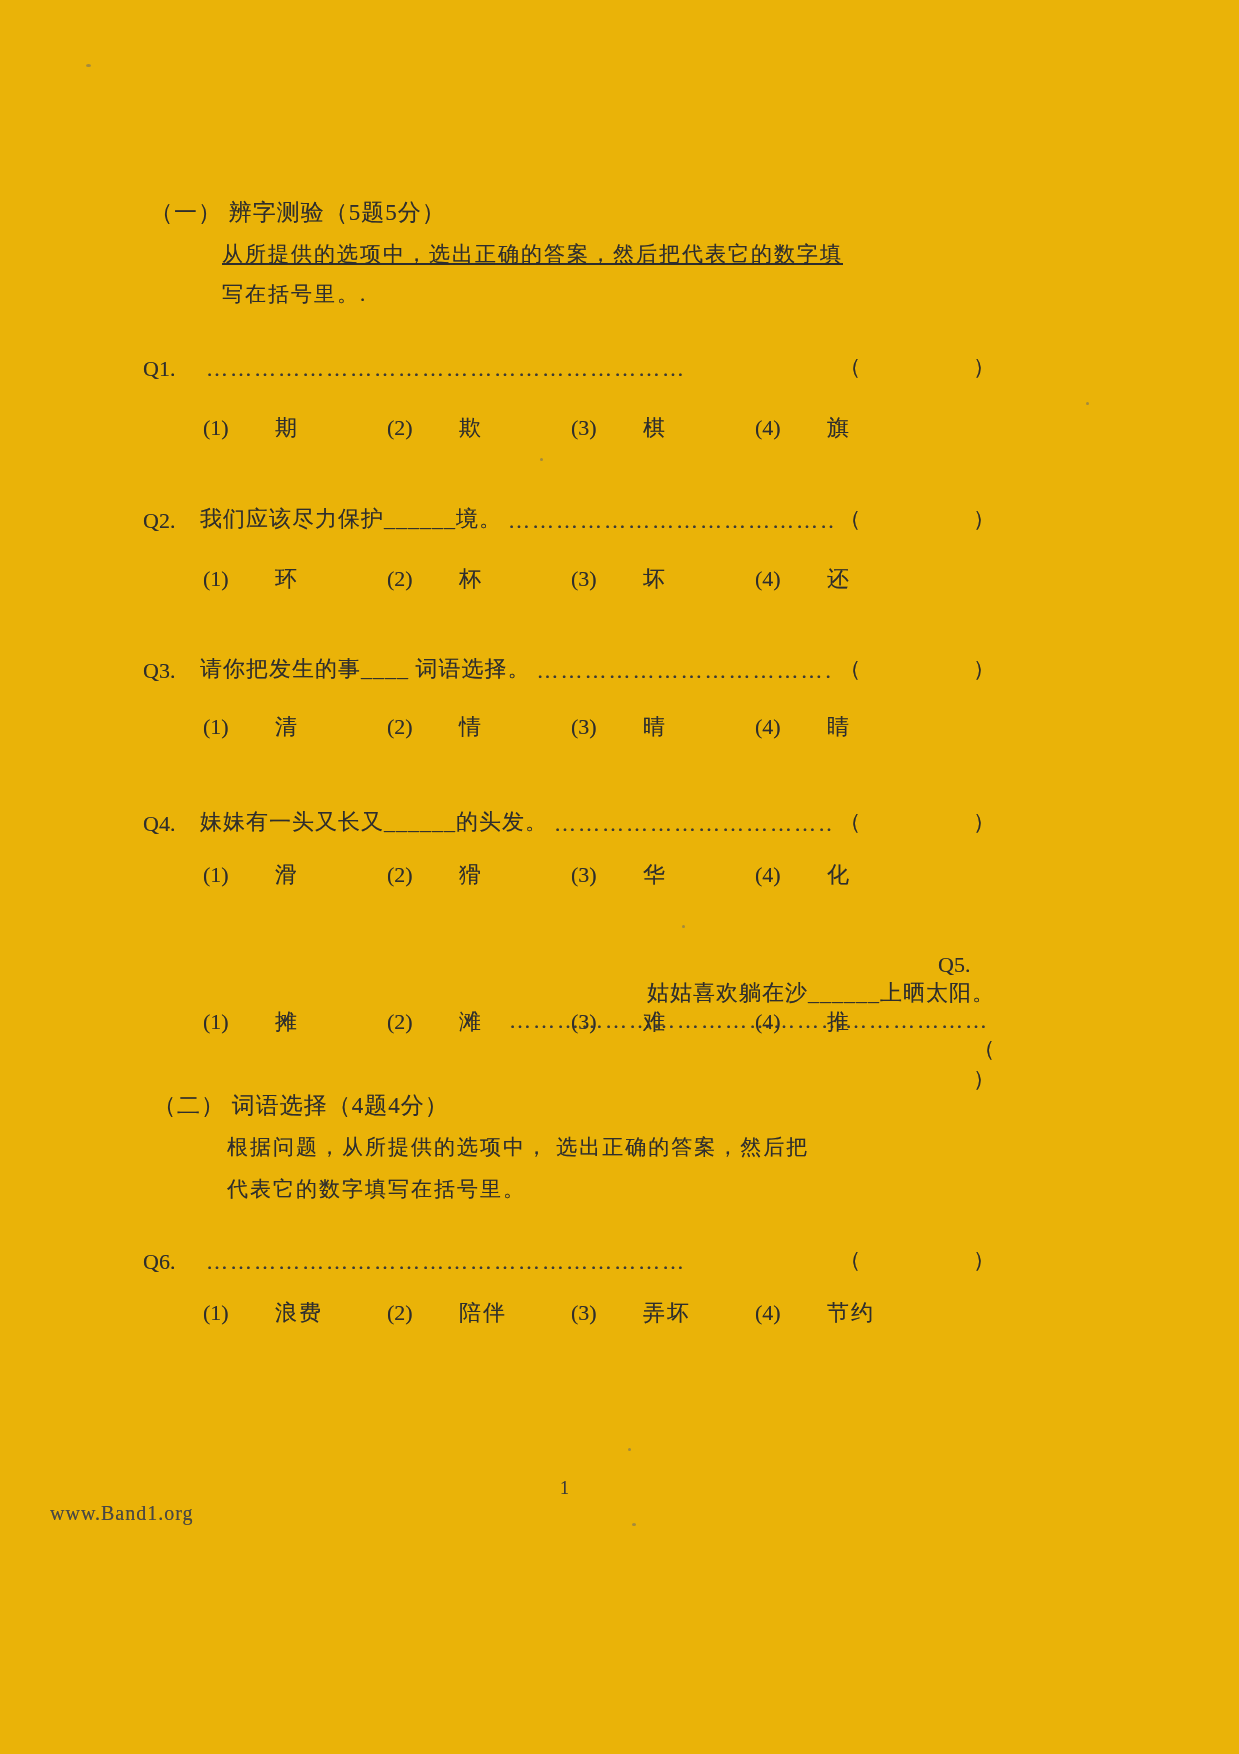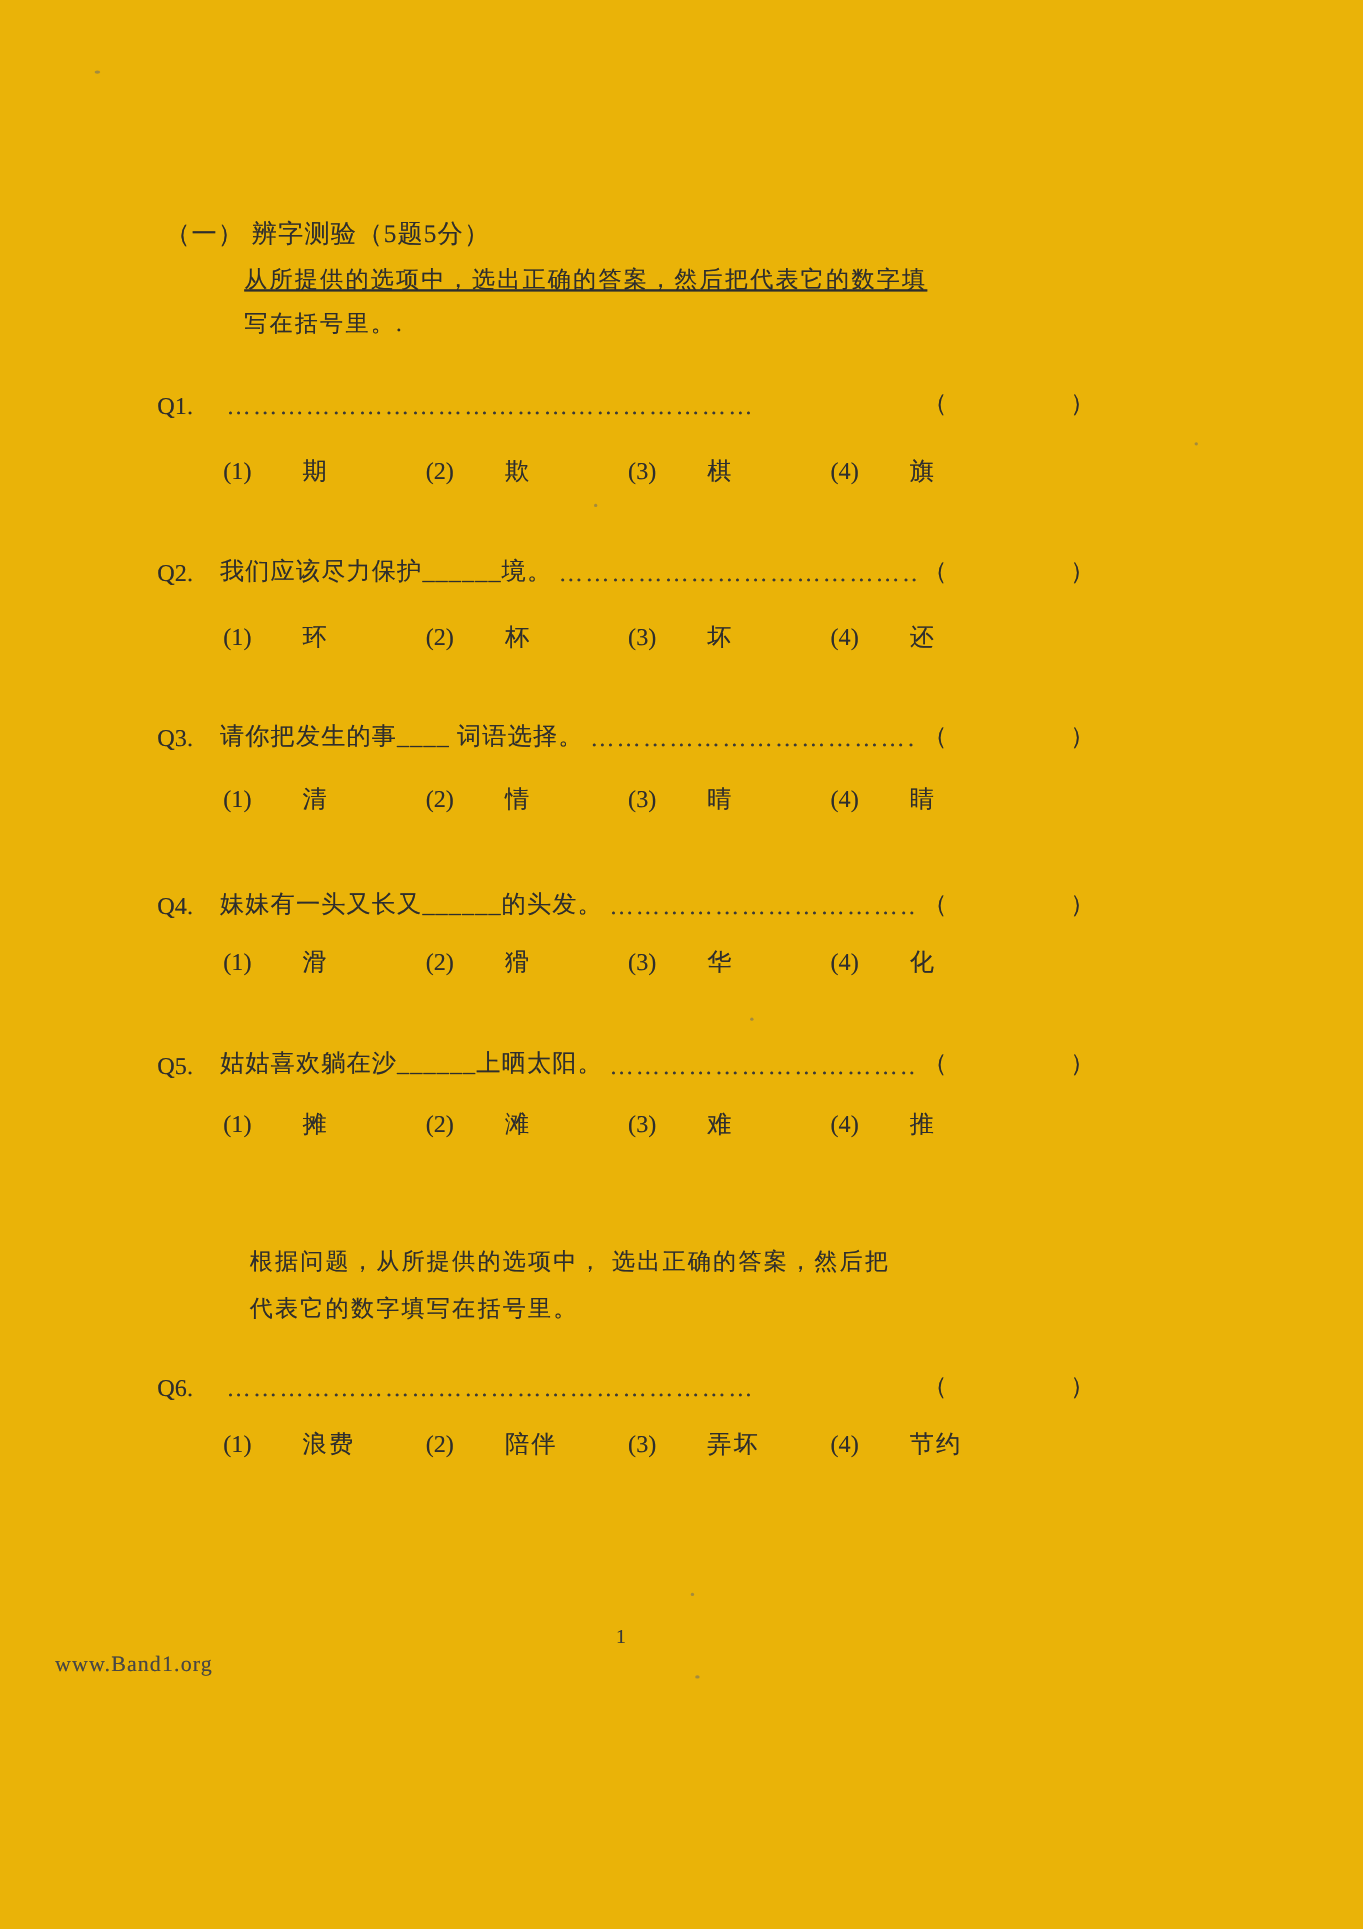--- a/index.html
+++ b/index.html
@@ -178,21 +178,21 @@
     <span class="opt">
         <span class="optnum">(3)</span>
         <span class="optchar">华</span>
       </span>
     <span class="opt">
         <span class="optnum">(4)</span>
         <span class="optchar">化</span>
       </span>
   </div>
 
-  <div class="qline" style="top:952px;">
+  <div class="qline" style="top:952px;flex-direction:column;">
     <span class="qnum">Q5.</span>
     <span class="qtext">姑姑喜欢躺在沙______上晒太阳。</span>
     <span class="leader">……………………………………………………</span>
     <span class="paren">（</span>
     <span class="agap"></span>
     <span class="paren">）</span>
   </div>
   <div class="optrow" style="top:1007px;">
     <span class="opt">
         <span class="optnum">(1)</span>
@@ -205,20 +205,21 @@
     <span class="opt">
         <span class="optnum">(3)</span>
         <span class="optchar">难</span>
       </span>
     <span class="opt">
         <span class="optnum">(4)</span>
         <span class="optchar">推</span>
       </span>
   </div>
 
+  <div class="abs heading" style="left:153px; top:1090px;">（二）  词语选择（4题4分）</div>
   <div class="abs inst" style="left:227px; top:1133px;">根据问题，从所提供的选项中， 选出正确的答案，然后把</div>
   <div class="abs inst" style="left:227px; top:1175px;">代表它的数字填写在括号里。</div>
 
   <div class="qline" style="top:1245px;">
     <span class="qnum">Q6.</span>
     <span class="leader">……………………………………………………</span>
     <span class="paren">（</span>
     <span class="agap"></span>
     <span class="paren">）</span>
   </div>

